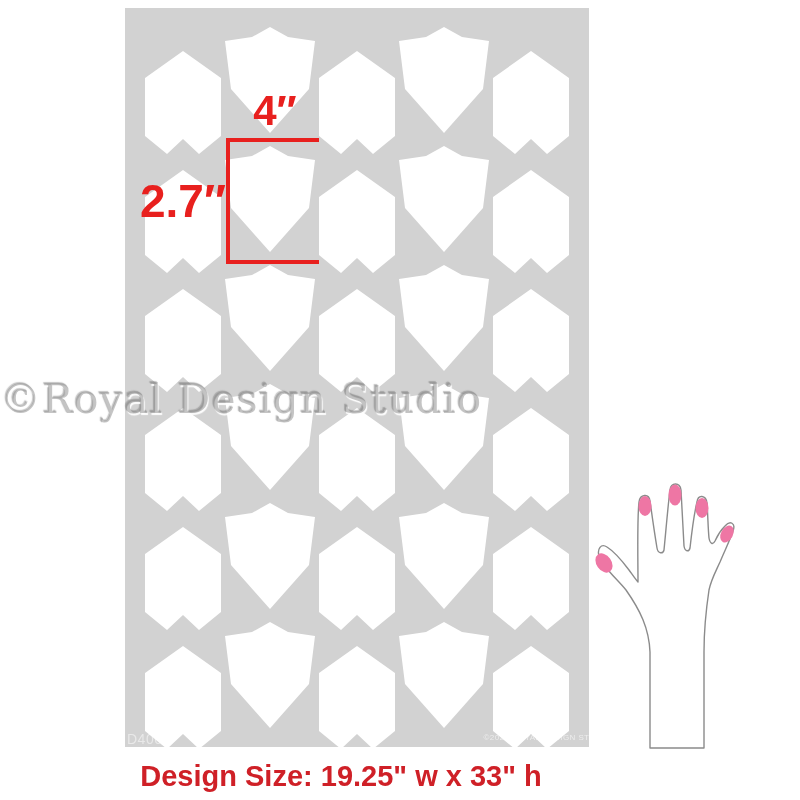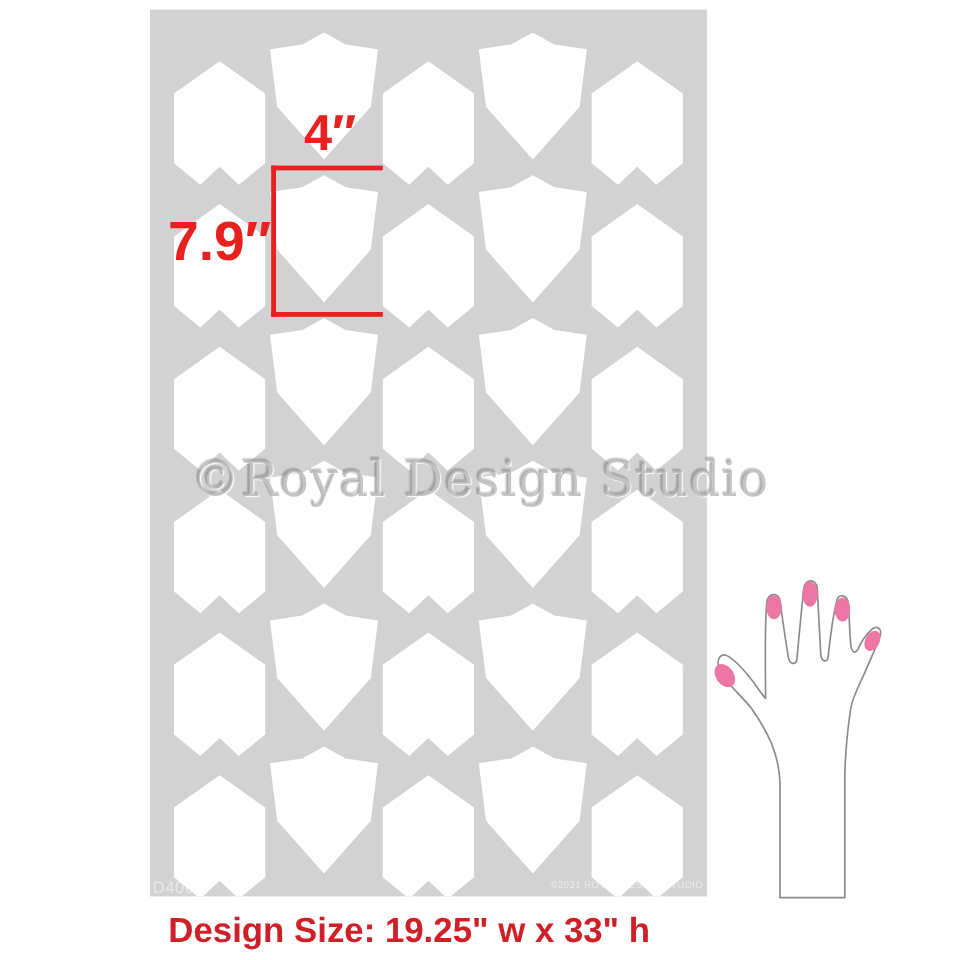--- a/index.html
+++ b/index.html
@@ -10,25 +10,25 @@
   .sheet{
     position:absolute;left:125px;top:8px;width:464px;height:739px;
     background:#d2d2d2;
   }
   .sheet svg{position:absolute;left:0;top:0;display:block;}
   .sku{
     position:absolute;left:127px;top:731px;font-size:14px;
     color:rgba(255,255,255,0.5);letter-spacing:0.5px;
   }
   .sheet-copyright{
-    position:absolute;left:450px;top:733px;width:136px;text-align:right;
+    position:absolute;left:475px;top:733px;width:136px;text-align:right;
     font-size:8px;color:rgba(255,255,255,0.6);letter-spacing:0.4px;
   }
   .watermark{
-    position:absolute;left:0;top:375px;width:800px;text-align:center;
+    position:absolute;left:0;top:375px;width:800px;
     font-family:"DejaVu Serif", serif;
     font-size:41px;letter-spacing:1px;
     color:rgba(140,140,140,0.50);
     text-shadow:1px 1.5px 1px rgba(255,255,255,0.95), -1px -1px 1px rgba(90,90,90,0.35);
   }
   .bracket-line{position:absolute;background:#e8201e;}
   .bracket-left{left:226px;top:138px;width:3.5px;height:126px;}
   .bracket-top{left:226px;top:138px;width:93px;height:3.5px;}
   .bracket-bottom{left:226px;top:260px;width:93px;height:3.5px;}
   .label-width{
@@ -88,21 +88,21 @@
   <div class="sku">D400</div>
   <div class="sheet-copyright">©2021 ROYAL DESIGN STUDIO</div>
 
   <div class="watermark">©Royal Design Studio</div>
 
   <div class="bracket-line bracket-left"></div>
   <div class="bracket-line bracket-top"></div>
   <div class="bracket-line bracket-bottom"></div>
 
   <div class="label-width">4″</div>
-  <div class="label-height">7.9″</div>
+  <div class="label-height">2.7″</div>
 
   <svg class="hand-svg" width="150" height="280" viewBox="0 0 150 280">
     <g id="hand-group">
       <path id="hand-outline" d="M 58,278 L 58,182
            C 57,158 48,140 34,120
            C 24,108 10,96 7,86
            C 5,79 9,73 15,77
            C 23,82 31,92 37,100
            C 42,107 44,110 46,112
            C 46,92 45,50 47,32

